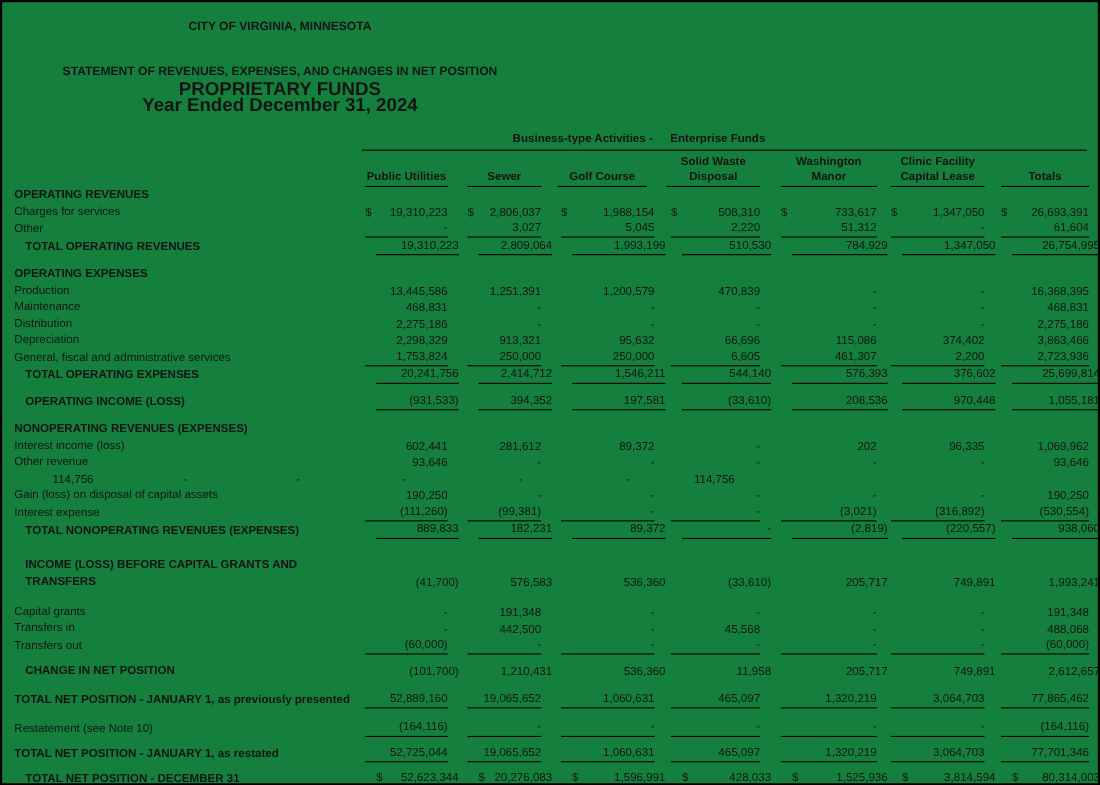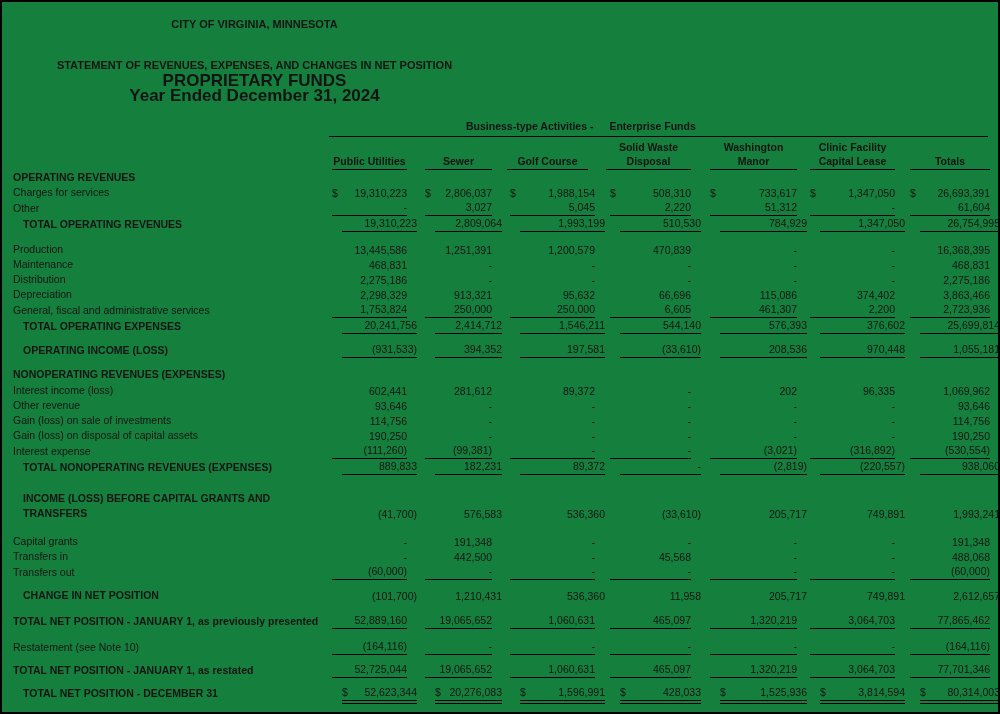--- a/index.html
+++ b/index.html
@@ -269,20 +269,44 @@
             </div>
           </div>
           <div class="col c7">
             <div class="cell u1">
               <span class="d"></span>
               <span class="v">26,754,995</span>
             </div>
           </div>
         </div>
         <div class="spacer" style="height: 9px;"></div>
+        <div class="row section">
+          <div class="lbl">OPERATING EXPENSES</div>
+          <div class="col c1">
+            <div class="cell" style="border-bottom: none;">&nbsp;</div>
+          </div>
+          <div class="col c2">
+            <div class="cell" style="border-bottom: none;">&nbsp;</div>
+          </div>
+          <div class="col c3">
+            <div class="cell" style="border-bottom: none;">&nbsp;</div>
+          </div>
+          <div class="col c4">
+            <div class="cell" style="border-bottom: none;">&nbsp;</div>
+          </div>
+          <div class="col c5">
+            <div class="cell" style="border-bottom: none;">&nbsp;</div>
+          </div>
+          <div class="col c6">
+            <div class="cell" style="border-bottom: none;">&nbsp;</div>
+          </div>
+          <div class="col c7">
+            <div class="cell" style="border-bottom: none;">&nbsp;</div>
+          </div>
+        </div>
         <div class="row item">
           <div class="lbl">Production</div>
           <div class="col c1">
             <div class="cell">
               <span class="d"></span>
               <span class="v">13,445,586</span>
             </div>
           </div>
           <div class="col c2">
             <div class="cell">
@@ -701,21 +725,20 @@
             </div>
           </div>
           <div class="col c7">
             <div class="cell">
               <span class="d"></span>
               <span class="v">93,646</span>
             </div>
           </div>
         </div>
         <div class="row item">
-          <div class="lbl">Gain (loss) on sale of investments</div>
           <div class="col c1">
             <div class="cell">
               <span class="d"></span>
               <span class="v">114,756</span>
             </div>
           </div>
           <div class="col c2">
             <div class="cell">
               <span class="d"></span>
               <span class="v">-</span>

